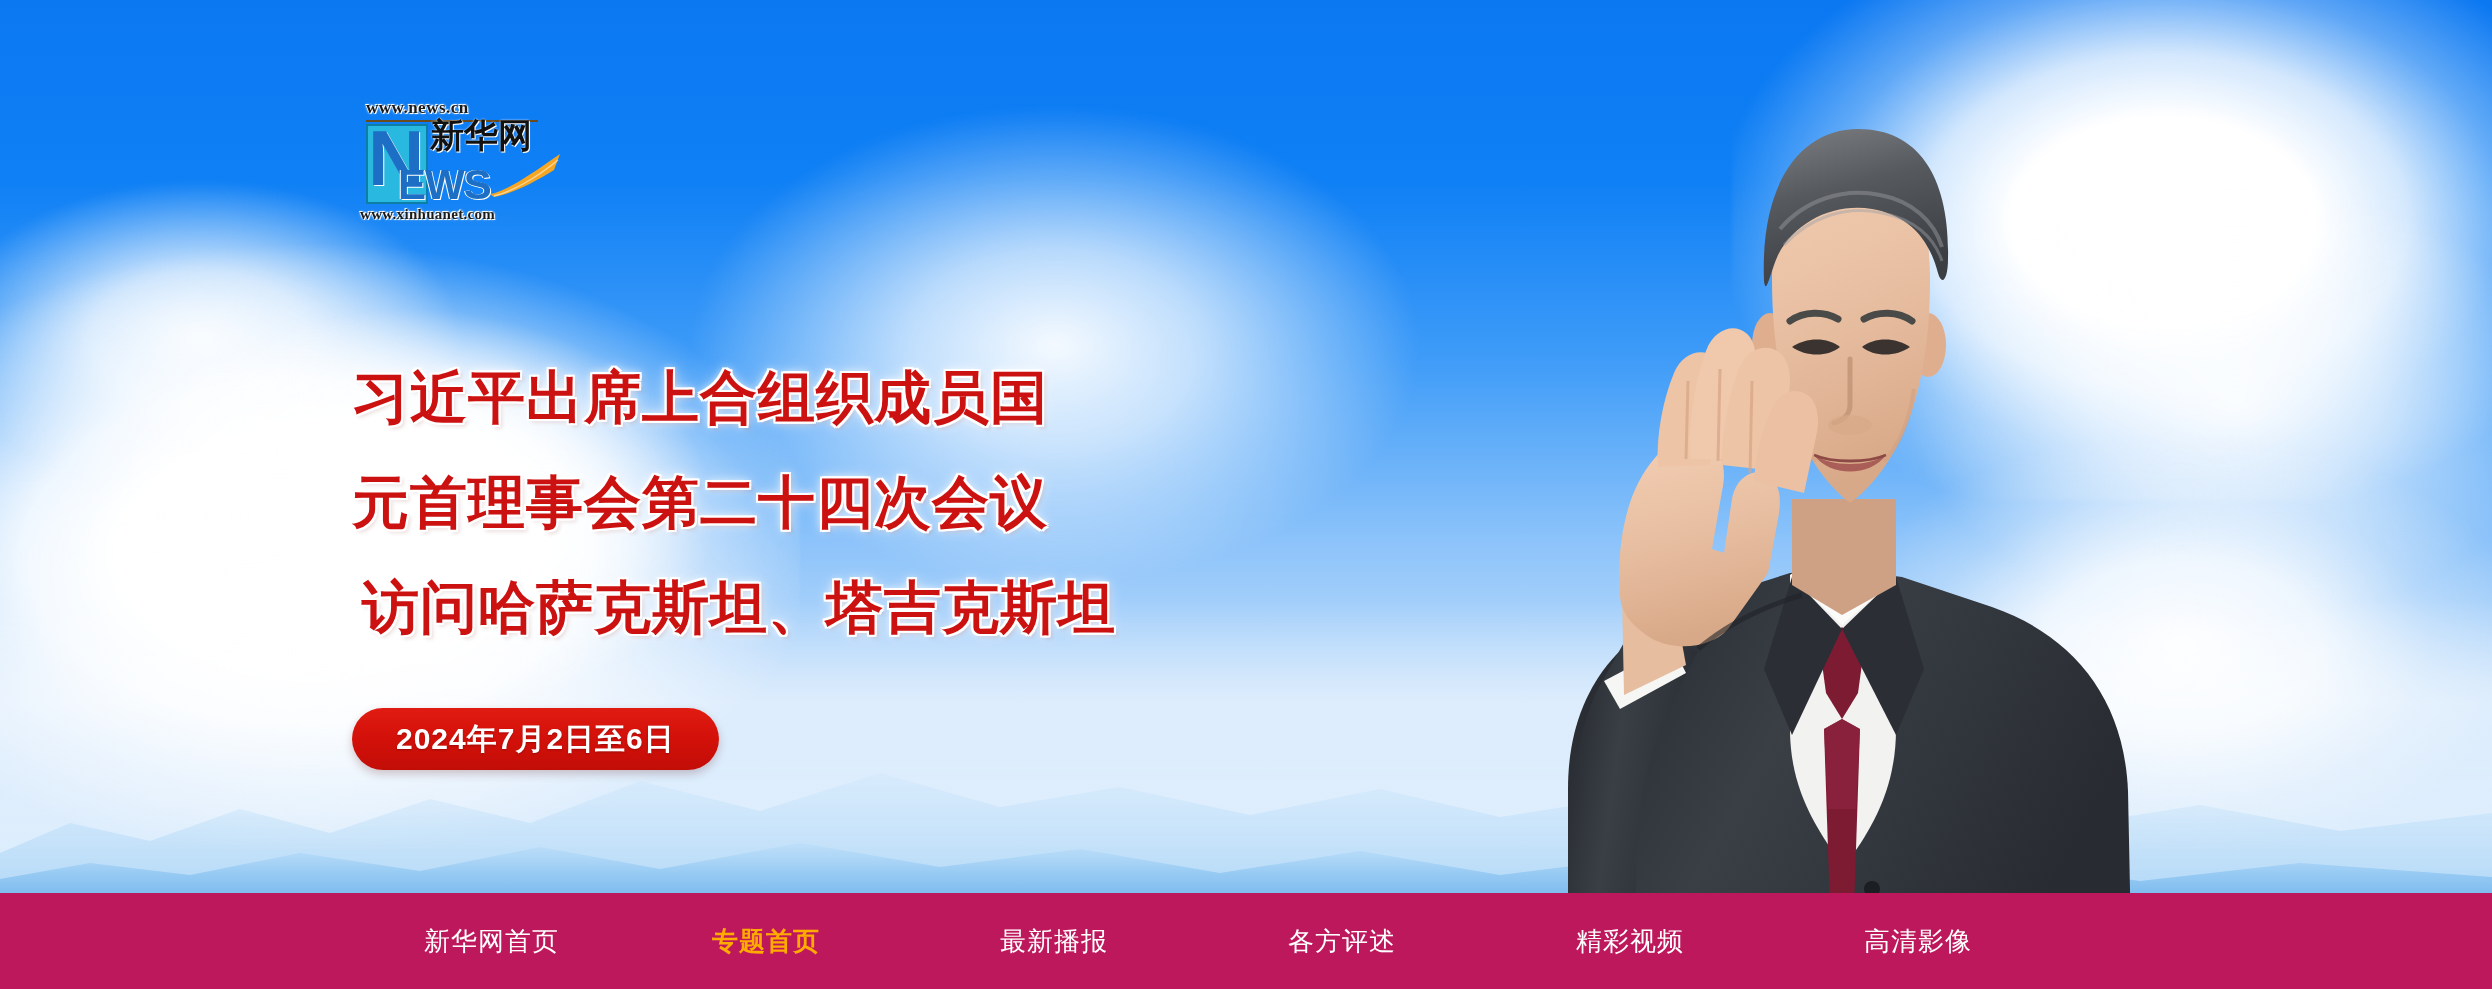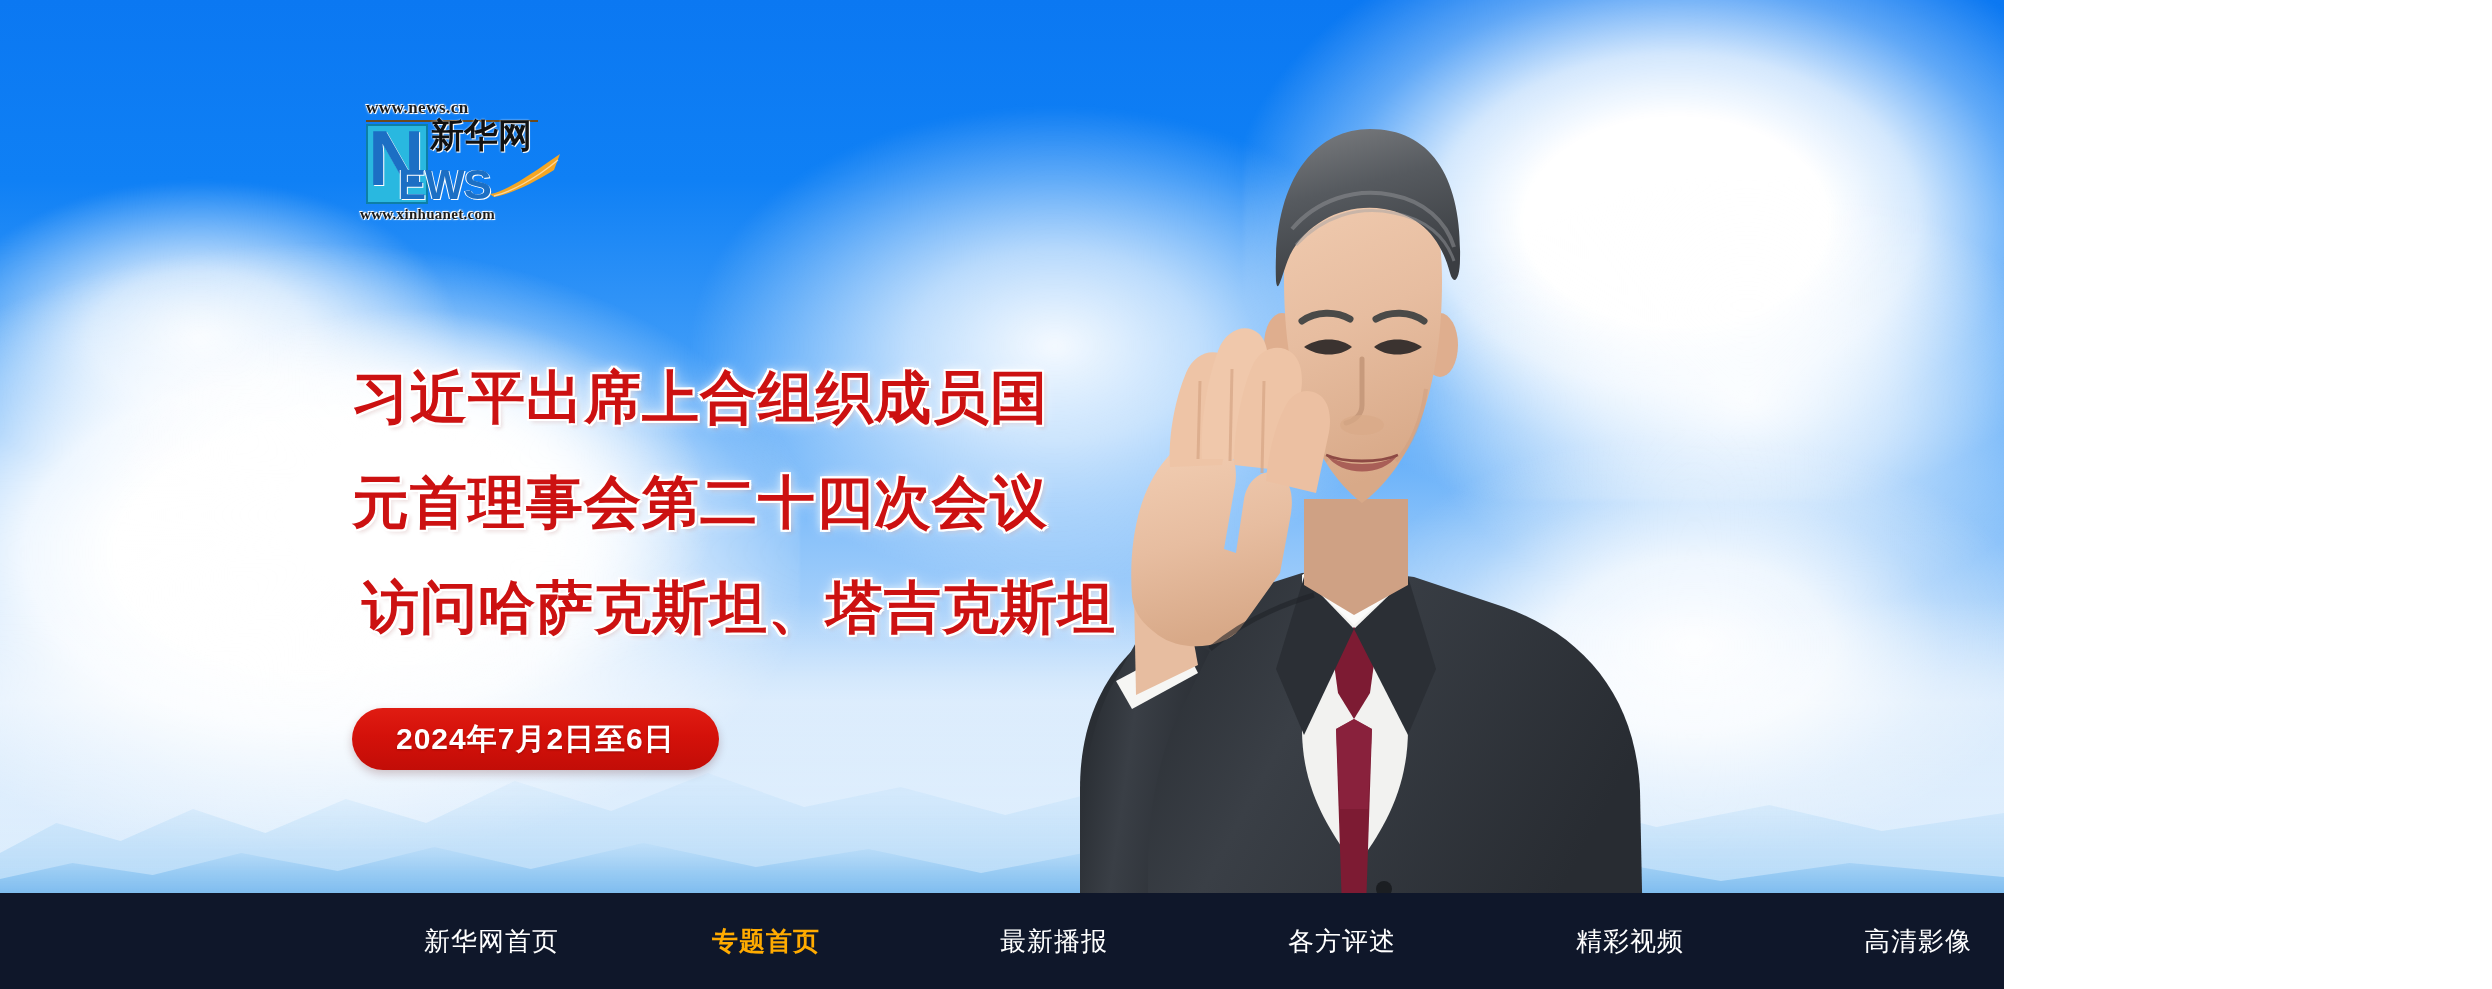--- a/index.html
+++ b/index.html
@@ -6,21 +6,21 @@
   * { margin:0; padding:0; box-sizing:border-box; }
   html,body{ background:#fff; }
   body{
     font-family:"Liberation Sans","DejaVu Sans",sans-serif;
     width:2492px; height:989px; overflow:hidden;
   }
 
   
   .banner{
     position:relative;
-    width:2004px; height:989px;
+    width:2492px; height:989px;
     overflow:hidden;
   }
 
   
   .sky{
     position:absolute; inset:0;
     background:
       linear-gradient(to bottom,
         #0b78f2 0px,
         #0f80f5 180px,
@@ -180,21 +180,21 @@
     position:absolute; right:300px; bottom:0;
     width:820px; height:960px;
     pointer-events:none;
   }
   .portrait svg{ display:block; width:100%; height:100%; }
 
   
   .navbar{
     position:absolute; left:0; bottom:0;
     width:100%; height:96px;
-    background:#0f172a;
+    background:#be185d;
     display:flex; align-items:center;
   }
   .navinner{
     display:flex; align-items:center;
     margin-left:424px;
   }
   .navitem{
     font-size:26px; color:#ffffff;
     letter-spacing:1px; white-space:nowrap;
     width:288px; text-align:left;

